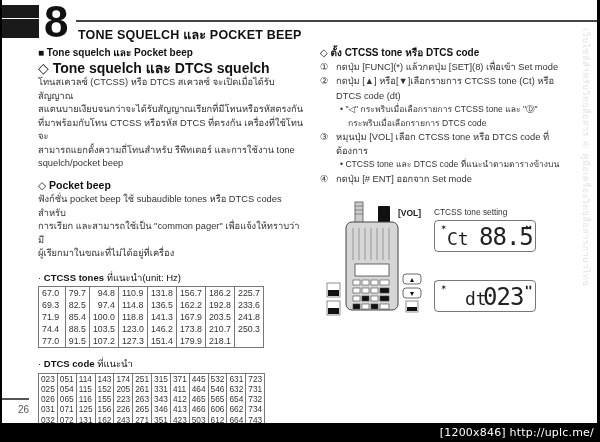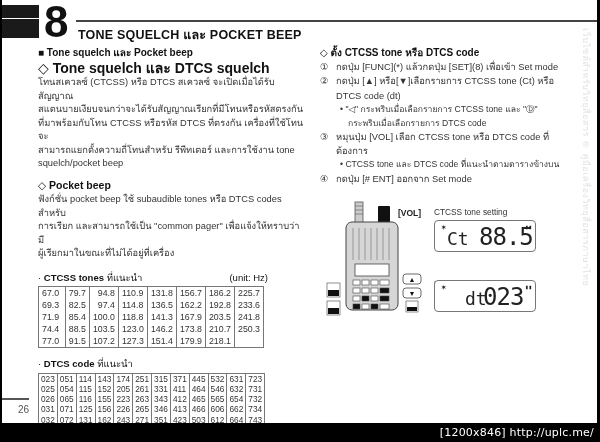--- a/index.html
+++ b/index.html
@@ -16,21 +16,21 @@
   .chap-title { position: absolute; left: 76px; top: 25px; font-size: 12.5px; font-weight: bold; color: #111; letter-spacing: 0.2px; }
 
   .col-left { position: absolute; left: 36px; top: 46px; width: 266px; font-size: 9.3px; line-height: 13.5px; color: #333; }
   .col-right { position: absolute; left: 318px; top: 46px; width: 255px; font-size: 9.3px; line-height: 13.5px; color: #333; }
 
   .sec-h { font-weight: bold; font-size: 10px; color: #111; margin-bottom: 2px; }
   .sub-h { font-weight: bold; font-size: 14px; color: #111; margin-bottom: 1px; }
   .sub-h2 { font-weight: bold; font-size: 10.5px; color: #111; margin-top: 8px; margin-bottom: 1px; }
   .para { color: #333; }
 
-  .tbl-head { display: flex; justify-content: space-between; margin-top: 10px; font-size: 9.5px; color: #111; }
+  .tbl-head { display: flex; margin-top: 10px; font-size: 9.5px; color: #111; }
   .tbl-head b { font-weight: bold; }
   table { border-collapse: collapse; margin-top: 2px; font-size: 8.8px; color: #333; }
   table.ct td { border: 1px solid #777; border-top: none; border-bottom: none; padding: 0 3px; line-height: 12px; vertical-align: top; }
   table.ct { border: 1px solid #777; width: 226px; }
   table.ct td.c0 { width: 29px; }
   table.dt { border: 1px solid #777; width: 226px; }
   table.dt td { border: 1px solid #777; border-top: none; border-bottom: none; padding: 0 2px; line-height: 10.3px; font-size: 8.3px; vertical-align: top; }
 
   .step { display: flex; gap: 4px; margin-top: 1px; }
   .step .n { width: 12px; flex-shrink: 0; }

